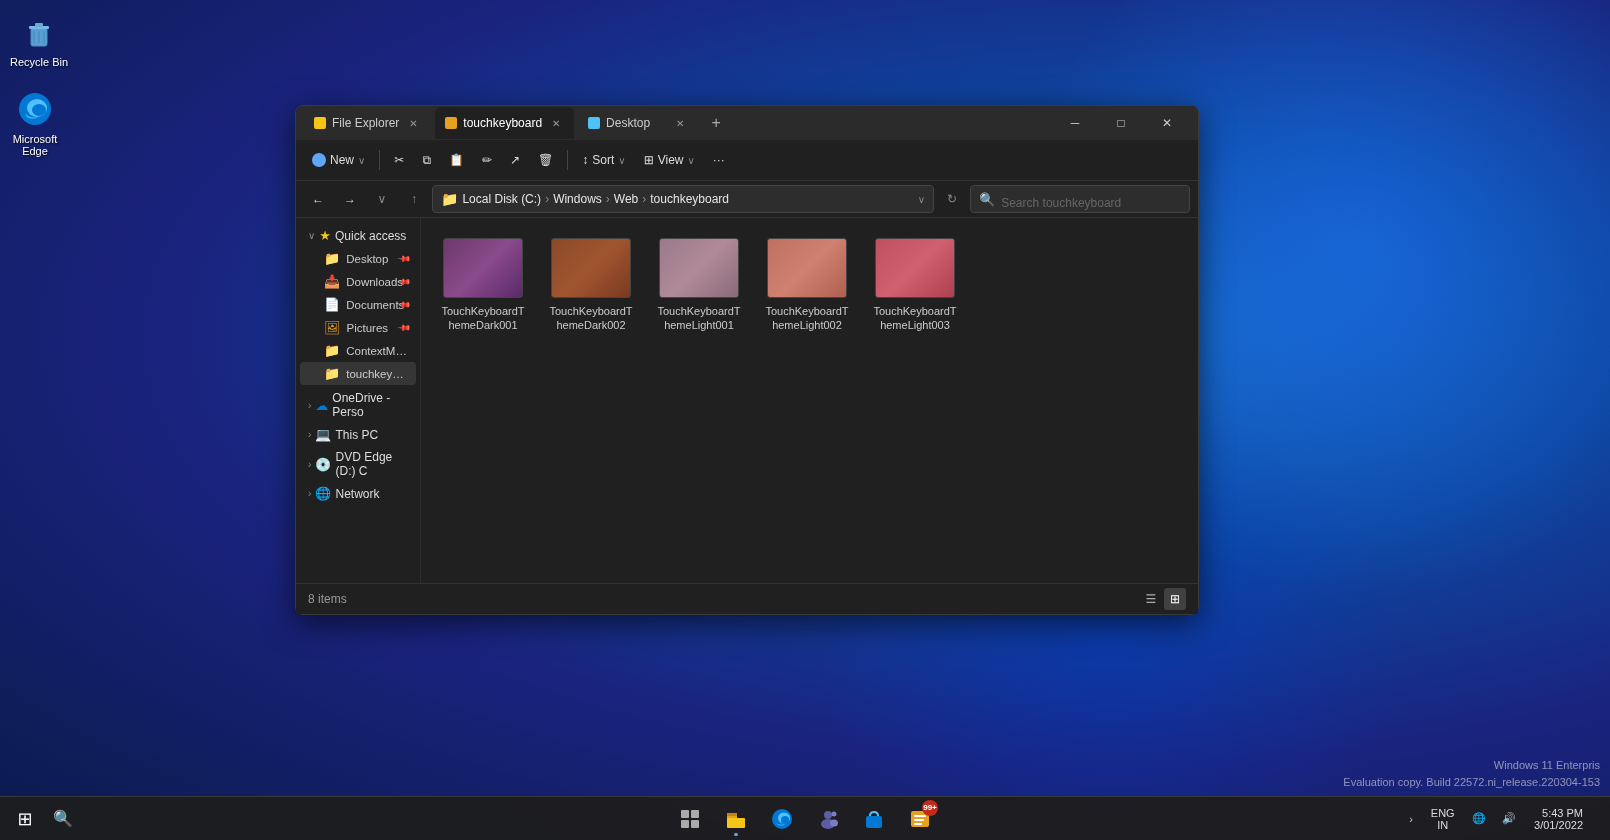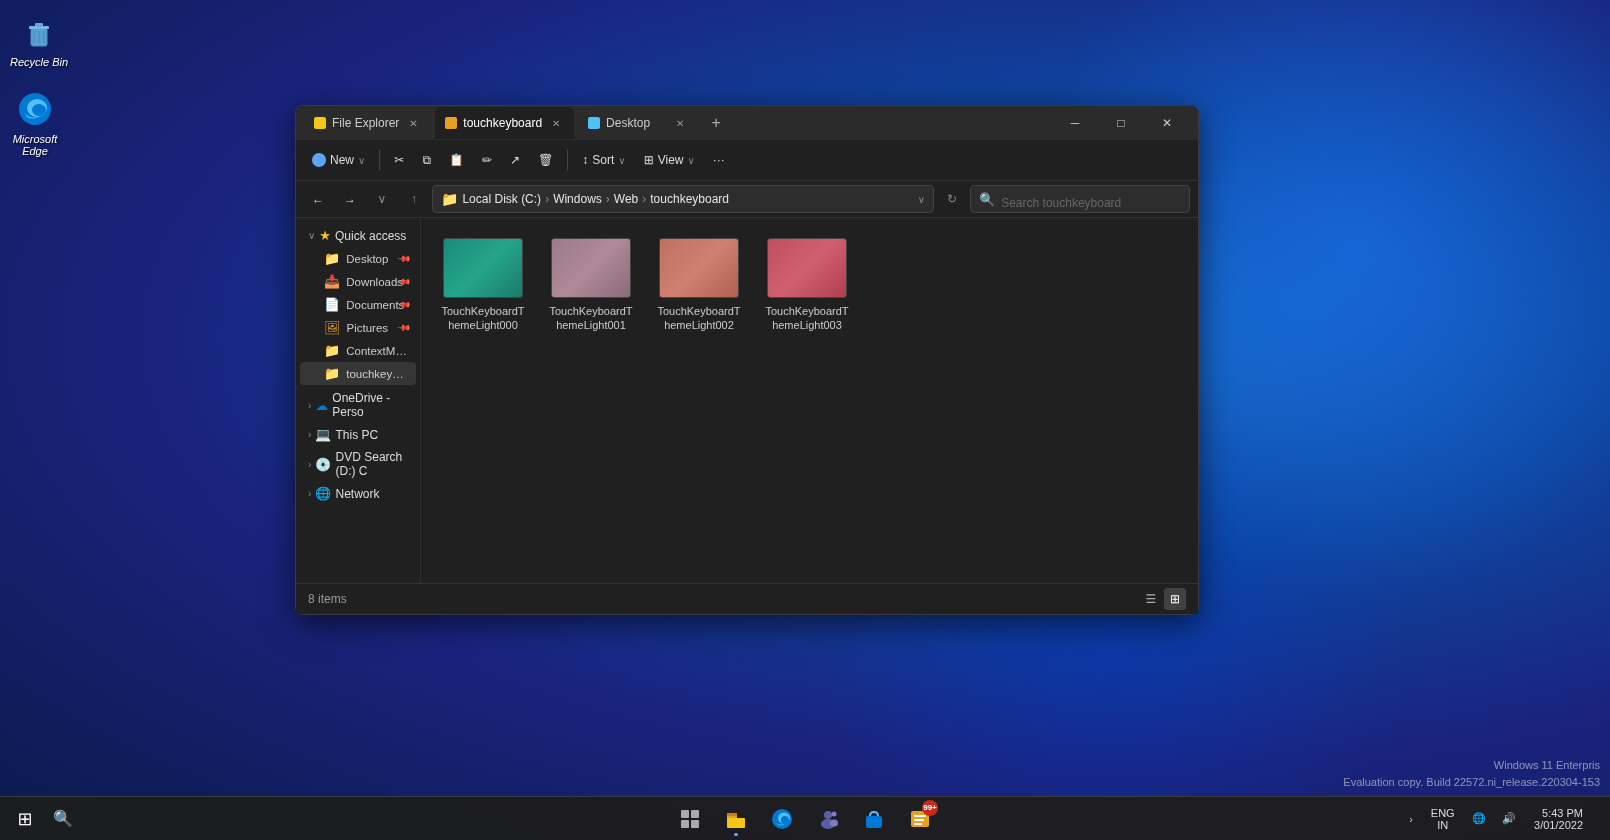--- a/index.html
+++ b/index.html
@@ -40,21 +40,20 @@
     .desktop-icon {
       position: absolute;
       display: flex;
       flex-direction: column;
       align-items: center;
       gap: 4px;
       cursor: pointer;
       padding: 4px;
       border-radius: 4px;
       width: 70px;
-      font-style: italic;
     }
     .desktop-icon .icon-img {
       width: 40px; height: 40px;
       display: flex; align-items: center; justify-content: center;
     }
     .desktop-icon .icon-label {
       color: white;
       font-size: 11px;
       text-align: center;
       text-shadow: 1px 1px 2px rgba(0,0,0,0.8);
@@ -627,35 +626,39 @@
 
       <div class="sidebar-group-header" style="padding-left:8px;">
         <span class="chevron">›</span>
         <span style="color:#4fc3f7;font-size:13px;">💻</span>
         <span>This PC</span>
       </div>
 
       <div class="sidebar-group-header" style="padding-left:8px;">
         <span class="chevron">›</span>
         <span style="color:#aaa;font-size:13px;">💿</span>
-        <span>DVD Search (D:) C</span>
+        <span>DVD Edge (D:) C</span>
       </div>
 
       <div class="sidebar-group-header" style="padding-left:8px;">
         <span class="chevron">›</span>
         <span style="color:#aaa;font-size:13px;">🌐</span>
         <span>Network</span>
       </div>
     </div>
 
     <div class="file-grid">
 
         <div class="file-item">
-    <div class="file-thumbnail thumb-light000"></div>
-    <span class="file-name">TouchKeyboardThemeLight000</span>
+    <div class="file-thumbnail thumb-dark001"></div>
+    <span class="file-name">TouchKeyboardThemeDark001</span>
+  </div>
+        <div class="file-item">
+    <div class="file-thumbnail thumb-dark002"></div>
+    <span class="file-name">TouchKeyboardThemeDark002</span>
   </div>
         <div class="file-item">
     <div class="file-thumbnail thumb-light001"></div>
     <span class="file-name">TouchKeyboardThemeLight001</span>
   </div>
         <div class="file-item">
     <div class="file-thumbnail thumb-light002"></div>
     <span class="file-name">TouchKeyboardThemeLight002</span>
   </div>
         <div class="file-item">

